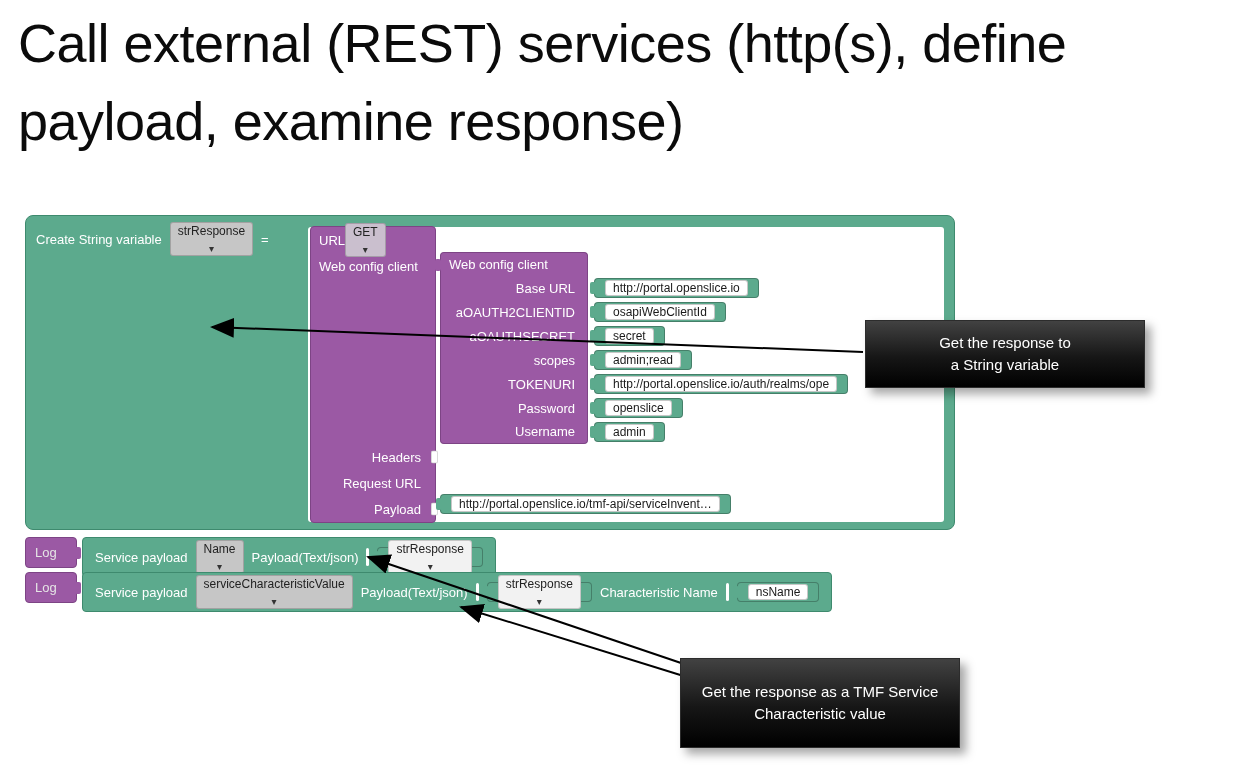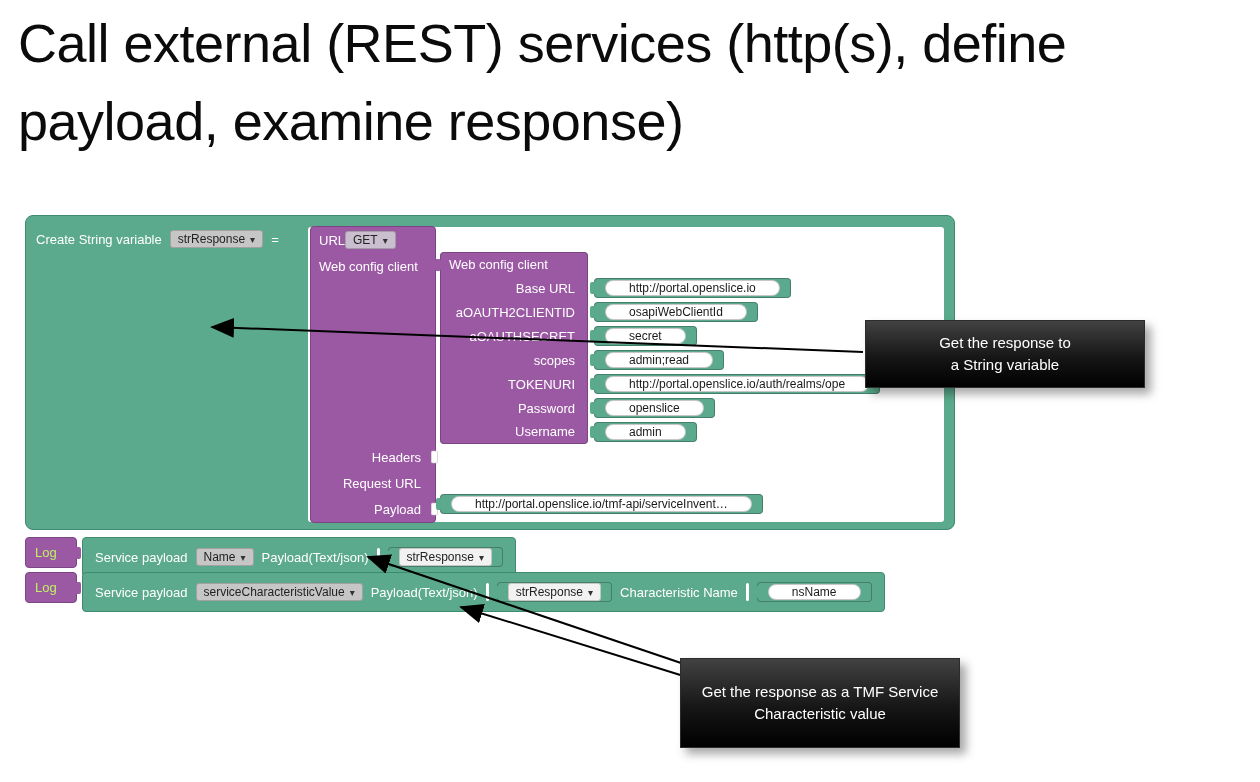--- a/index.html
+++ b/index.html
@@ -26,31 +26,31 @@
     --purple: #9b59a4;
     --purple-border: #7d4485;
   }
 
   .block-text { color:#fff; font-size:13px; white-space:nowrap; }
 
   .dropdown {
     display:inline-flex; align-items:center; gap:5px;
     background:#c6c6c6; color:#222; font-size:12px;
     border:1px solid rgba(0,0,0,0.18); border-radius:3px;
-    padding:1px 7px; white-space:nowrap; cursor:pointer;
+    padding:1px 7px; white-space:nowrap; cursor:pointer;flex-direction:column;
   }
   .dropdown.on-purple { background:#cabfce; }
   .dropdown.light { background:#f2f2f2; }
   .chev { font-size:10px; color:#333; }
 
   .field {
     display:inline-flex; align-items:center;
     background:#fff; color:#1a1a1a; font-size:12px;
-    border:1px solid rgba(0,0,0,0.22); border-radius:8px;
-    height:16px; padding:0 23px; white-space:nowrap;
+    border:1px solid rgba(0,0,0,0.22); border-radius:3px;
+    height:16px; padding:0 7px; white-space:nowrap;
   }
 
   .value-block {
     position:relative; display:inline-flex; align-items:center;
     background:var(--teal); border:1px solid rgba(0,0,0,0.25);
     border-radius:4px; height:20px; padding:0 10px;
   }
   .value-block::before {
     content:""; position:absolute; left:-5px; top:3px;
     width:6px; height:12px; background:var(--teal); border-radius:2px;
@@ -109,21 +109,21 @@
 
   .request-url-value { position:absolute; left:440px; top:494px; z-index:3; }
 
   
   .log-row { position:absolute; left:25px; height:31px; }
   .log-row-1 { top:537px; }
   .log-row-2 { top:572px; }
   .log-tab {
     position:absolute; left:0; top:0; width:52px; height:31px;
     background:var(--purple); border:1px solid var(--purple-border);
-    border-radius:4px; color:#bef264; font-size:13px;
+    border-radius:4px; color:#e5e5e5; font-size:13px;
     display:flex; align-items:center; padding-left:9px;
   }
   .log-tab::after {
     content:""; position:absolute; right:-5px; top:9px;
     width:6px; height:12px; background:var(--purple); border-radius:2px;
   }
   .log-main {
     position:absolute; left:57px; top:0; height:40px;
     background:var(--teal); border:1px solid var(--teal-border); border-radius:4px;
     display:inline-flex; align-items:center; gap:8px; padding:0 12px;

